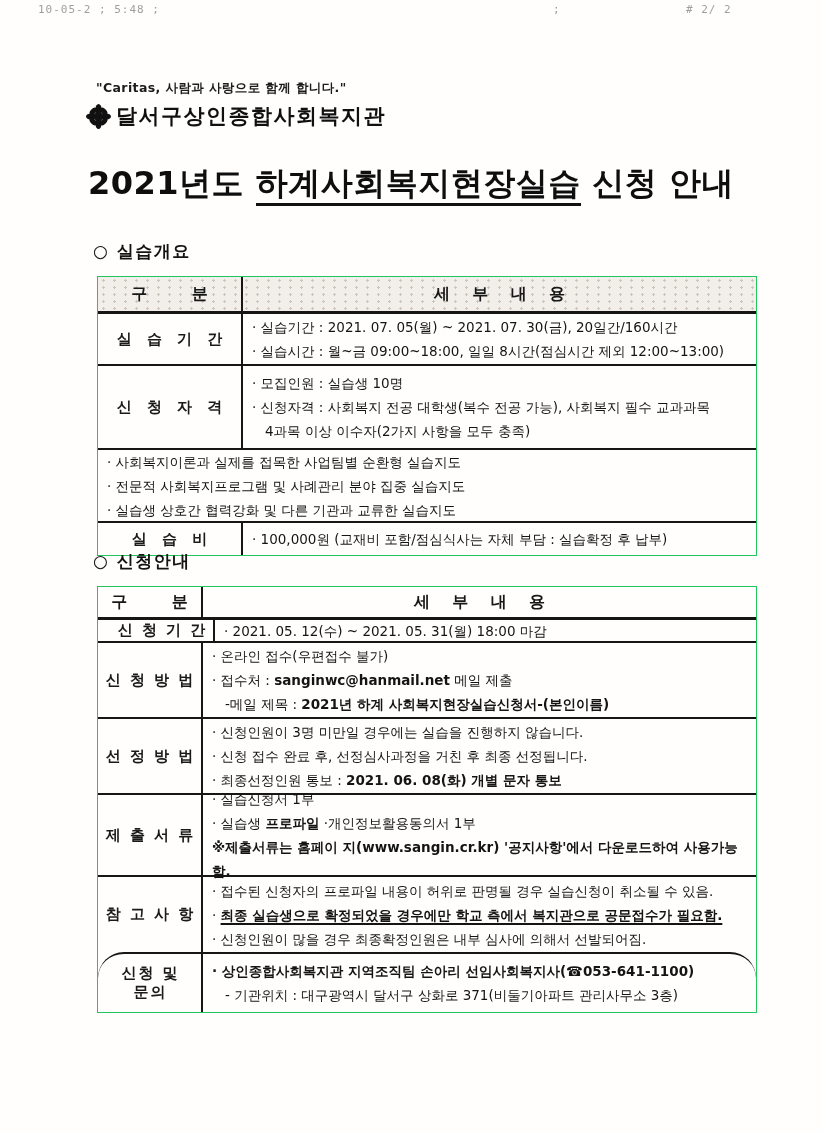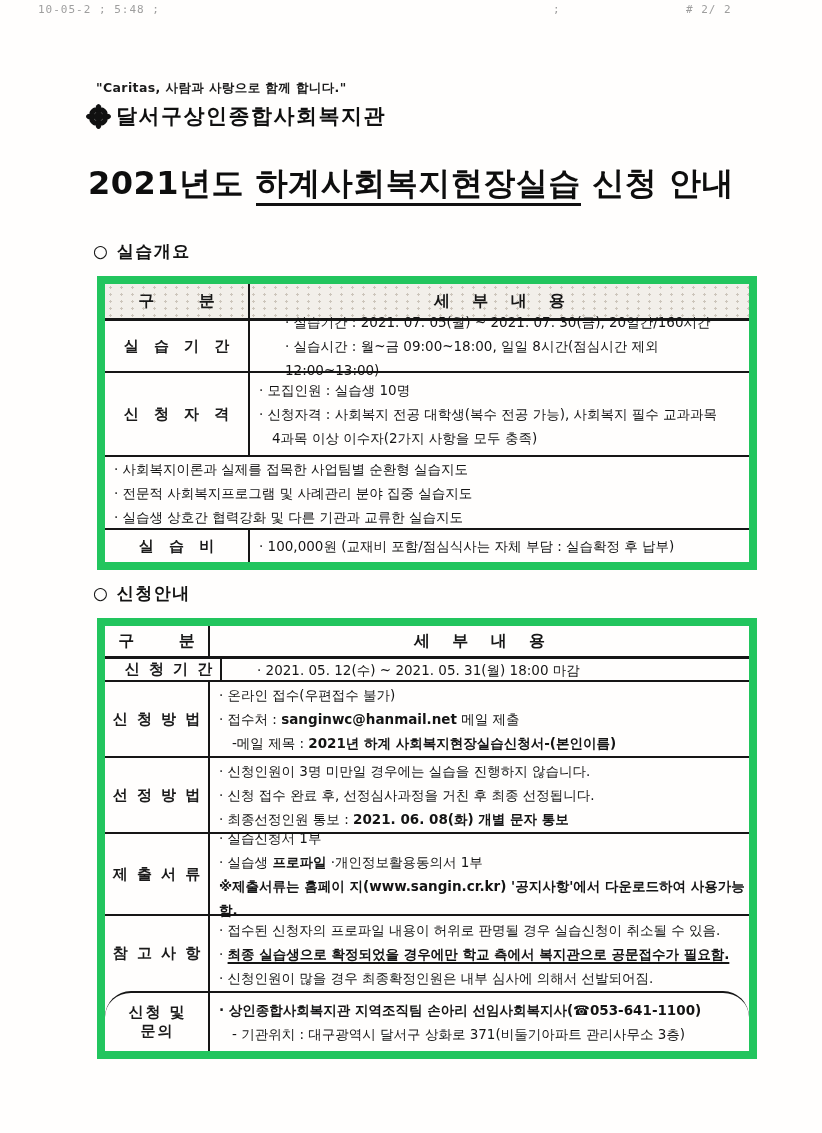--- a/index.html
+++ b/index.html
@@ -26,40 +26,40 @@
   .org-name{font-size:21px;font-weight:bold;letter-spacing:1.5px;color:#101010;}
 
   
   .doc-title{position:absolute;top:162px;left:0;width:100%;text-align:center;
     font-size:32px;font-weight:bold;letter-spacing:0.5px;color:#0e0e0e;}
   .doc-title .u-part{border-bottom:3px solid #111;padding-bottom:1px;}
 
   
   .section{position:absolute;left:93px;width:668px;}
   #section0{top:240px;}
-  #section1{top:582px;}
+  #section1{top:550px;}
   .sec-heading{font-size:17px;font-weight:bold;letter-spacing:1.5px;margin:0 0 13px 0;color:#131313;}
 
   
-  .dtable{border:8px solid #22c55e;width:660px;box-sizing:border-box;margin-left:4px;background:#fffefd;}
+  .dtable{border:1px solid #22c55e;width:660px;box-sizing:border-box;margin-left:4px;background:#fffefd;}
   .thead{display:flex;border-bottom:3px solid #161616;box-sizing:border-box;}
   .t1 .thead{height:37px;
     background-color:#f2efea;
     background-image:radial-gradient(circle,#ccc5bb 1px,rgba(0,0,0,0) 1.3px);
     background-size:11px 7px;}
   .t2 .thead{height:33px;}
   .th-col1{display:flex;align-items:center;justify-content:center;border-right:2px solid #161616;
     font-weight:bold;font-size:16px;white-space:pre-wrap;box-sizing:border-box;}
   .th-col2{flex:1;display:flex;align-items:center;justify-content:center;
     font-weight:bold;font-size:16px;white-space:pre-wrap;}
   .t1 .th-col1{width:145px;}
   .t2 .th-col1{width:105px;}
 
   .trow{display:flex;border-top:2px solid #161616;box-sizing:border-box;}
-  .tbody .trow:first-child{border-top:none;gap:26px;}
+  .tbody .trow:first-child{border-top:none;}
   .tlabel{display:flex;align-items:center;justify-content:center;text-align:center;
     border-right:2px solid #161616;font-size:15px;font-weight:bold;
     white-space:pre-line;box-sizing:border-box;color:#1a1a1a;}
   .t1 .tlabel{width:145px;letter-spacing:5px;padding-left:5px;}
   .t2 .tlabel{width:105px;letter-spacing:2px;padding-left:2px;}
   .tcontent{flex:1;display:flex;flex-direction:column;justify-content:center;
     padding:3px 4px 3px 9px;font-size:13.5px;box-sizing:border-box;color:#141414;}
   .tline{line-height:24px;white-space:pre-wrap;}
   .tline.indent{padding-left:13px;}
   .b{font-weight:bold;}

